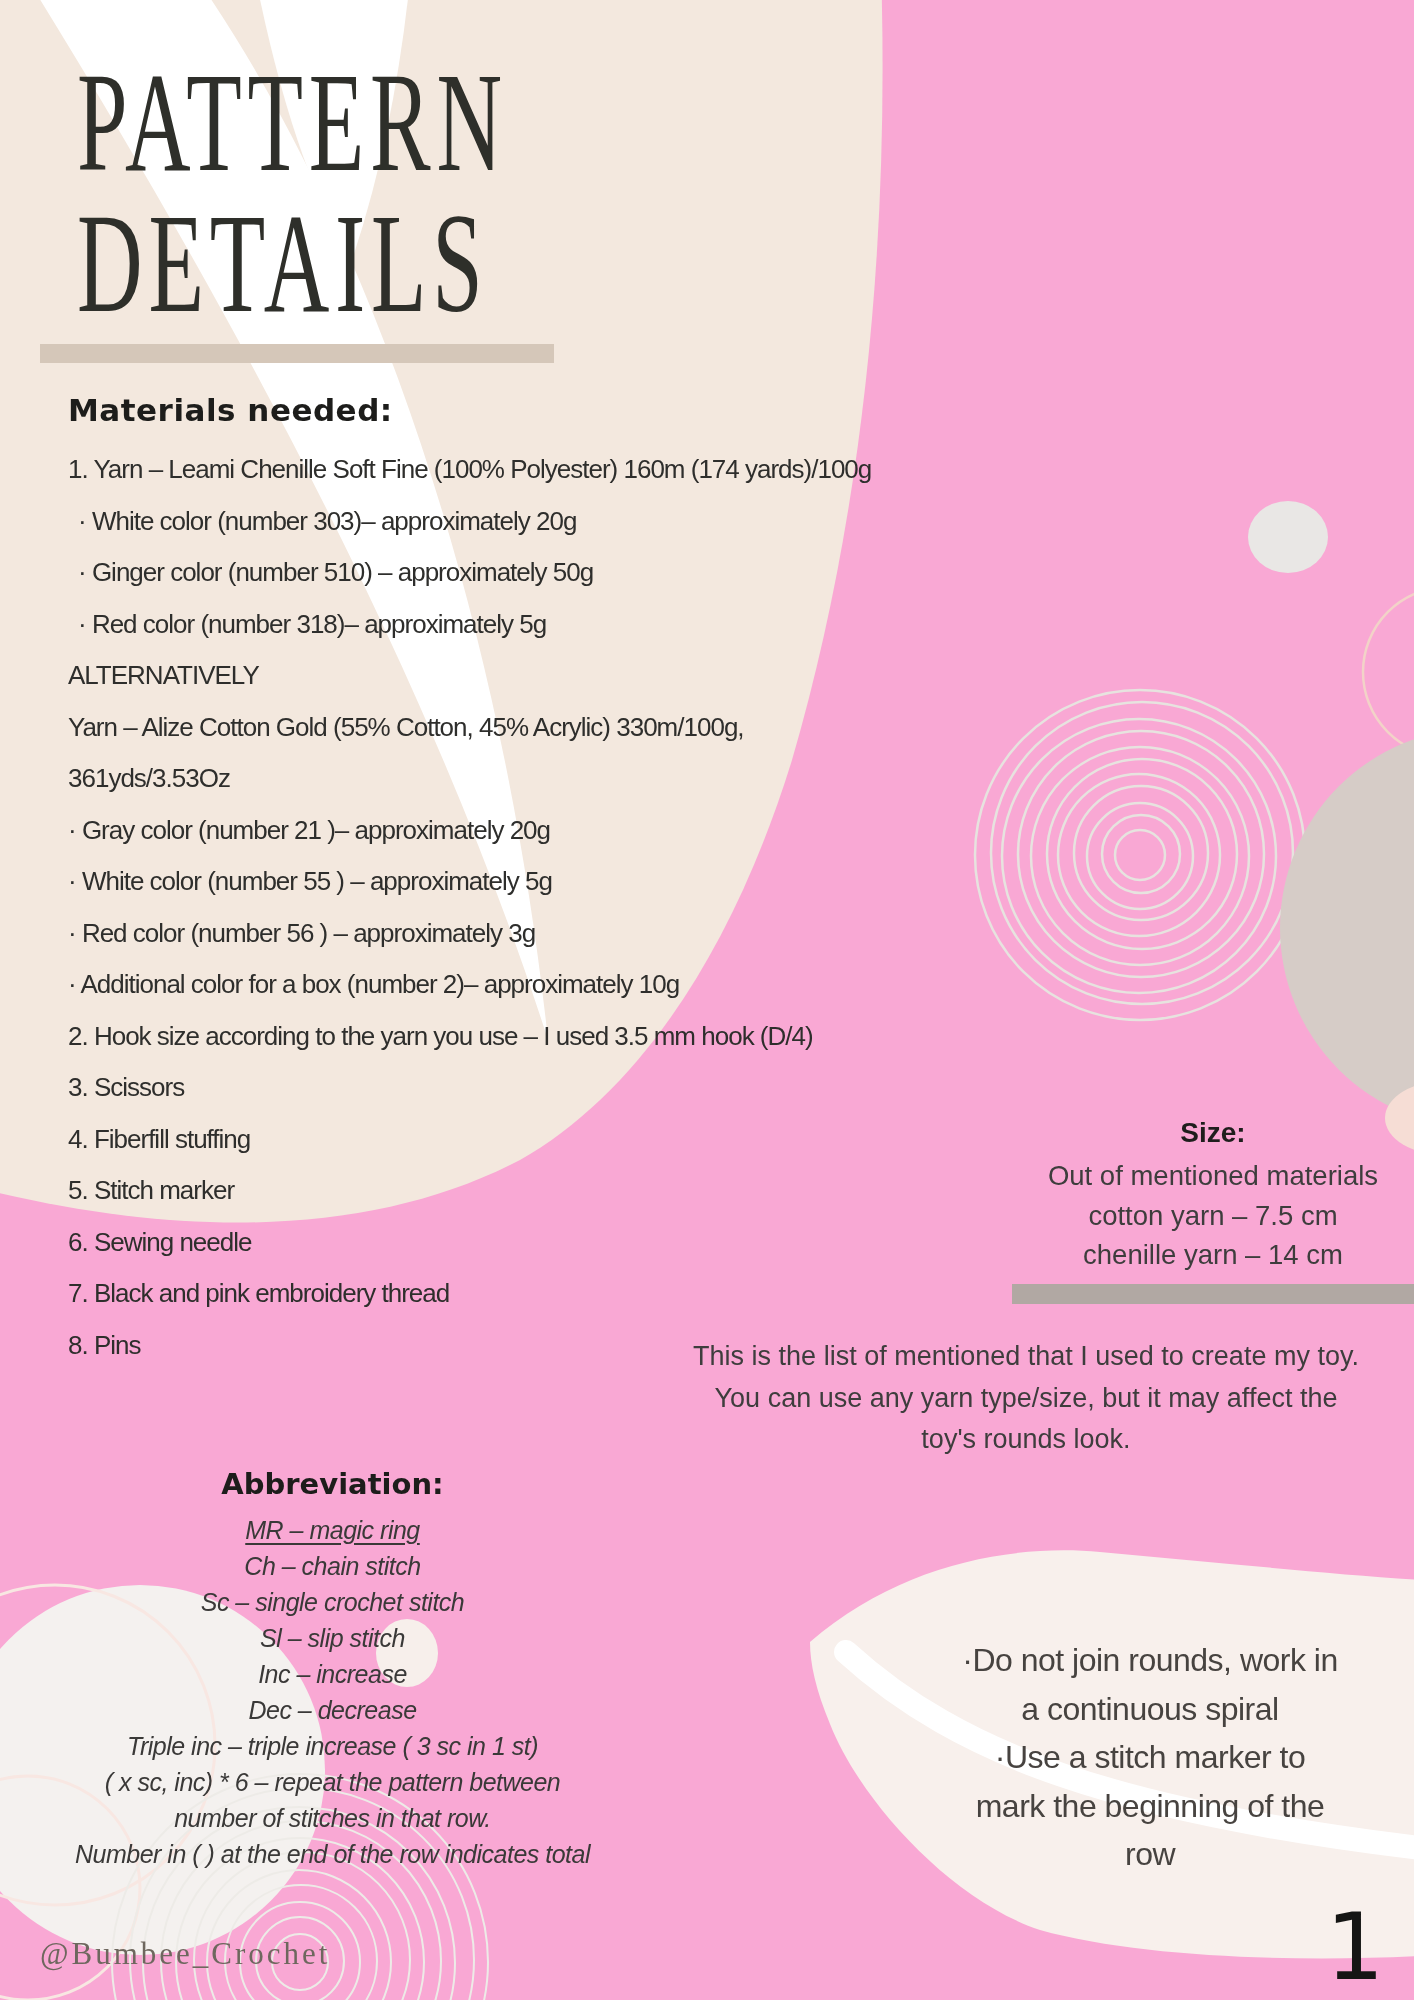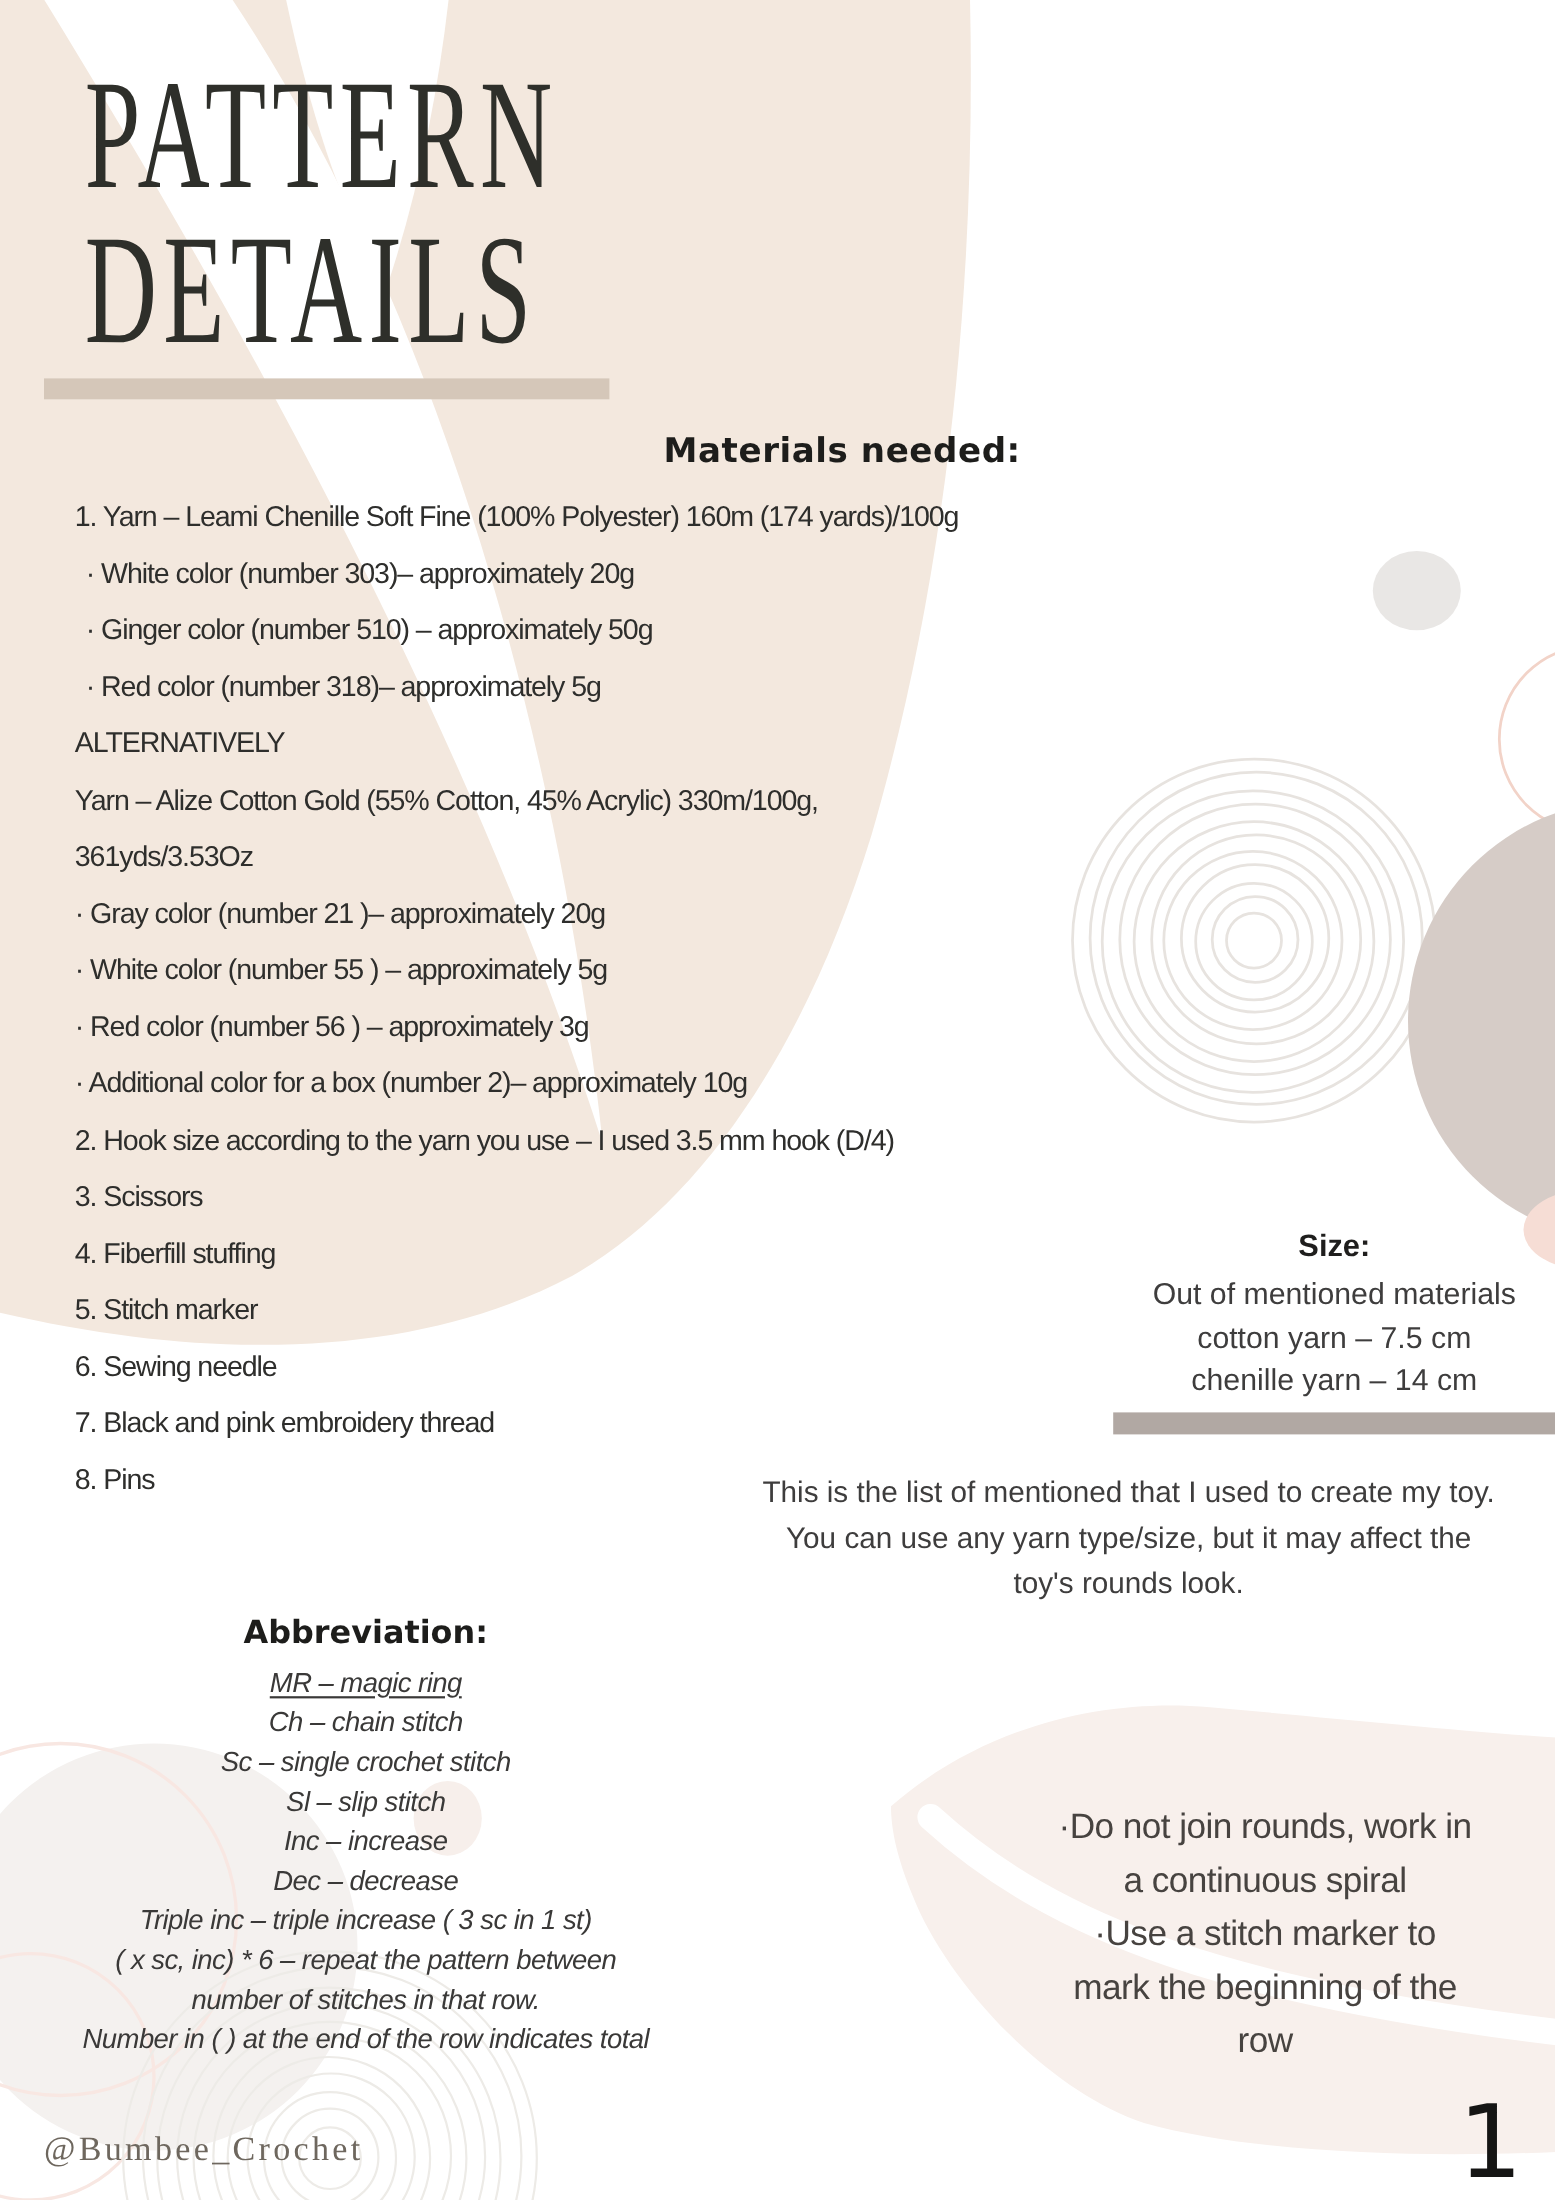--- a/index.html
+++ b/index.html
@@ -1,39 +1,39 @@
 <!DOCTYPE html>
 <html><head>
 <meta charset="utf-8">
 <style>
   html,body { margin:0; padding:0; background:#888; }
   .page {
     position:relative; width:1414px; height:2000px; margin:0 auto;
-    background:#ffffff; overflow:hidden;
+    background:#f9a8d4; overflow:hidden;
     font-family:"Liberation Sans", sans-serif;
     color:#2e2e2c;
   }
   .decor { position:absolute; left:0; top:0; width:1414px; height:2000px; }
 
   .title {
     position:absolute; left:77px; top:52px;
     font-family:"Liberation Serif", serif;
     font-size:142px; line-height:141px; font-weight:400;
     color:#2e2f2a; letter-spacing:9px; white-space:nowrap;
     transform:scale(0.64,1); transform-origin:0 0;
   }
   .title-underline {
     position:absolute; left:40px; top:344px; width:514px; height:19px;
     background:#d5c7b9;
   }
 
   .materials { position:absolute; left:68px; top:392px; width:860px; }
   .materials-heading {
     font-family:"DejaVu Sans", sans-serif; font-weight:700;
-    font-size:31px; color:#1d1d1b; letter-spacing:0.5px;text-align:right;
+    font-size:31px; color:#1d1d1b; letter-spacing:0.5px;
   }
   .materials-list { position:absolute; left:0; top:52px; width:860px; }
   .materials-list .m-item {
     white-space:nowrap; height:51.5px; line-height:51.5px;
     font-size:26px; letter-spacing:-1px; color:#2e2e2c;
   }
   .materials-list .m-item:nth-child(2),
   .materials-list .m-item:nth-child(3),
   .materials-list .m-item:nth-child(4) { padding-left:10px; }
 

